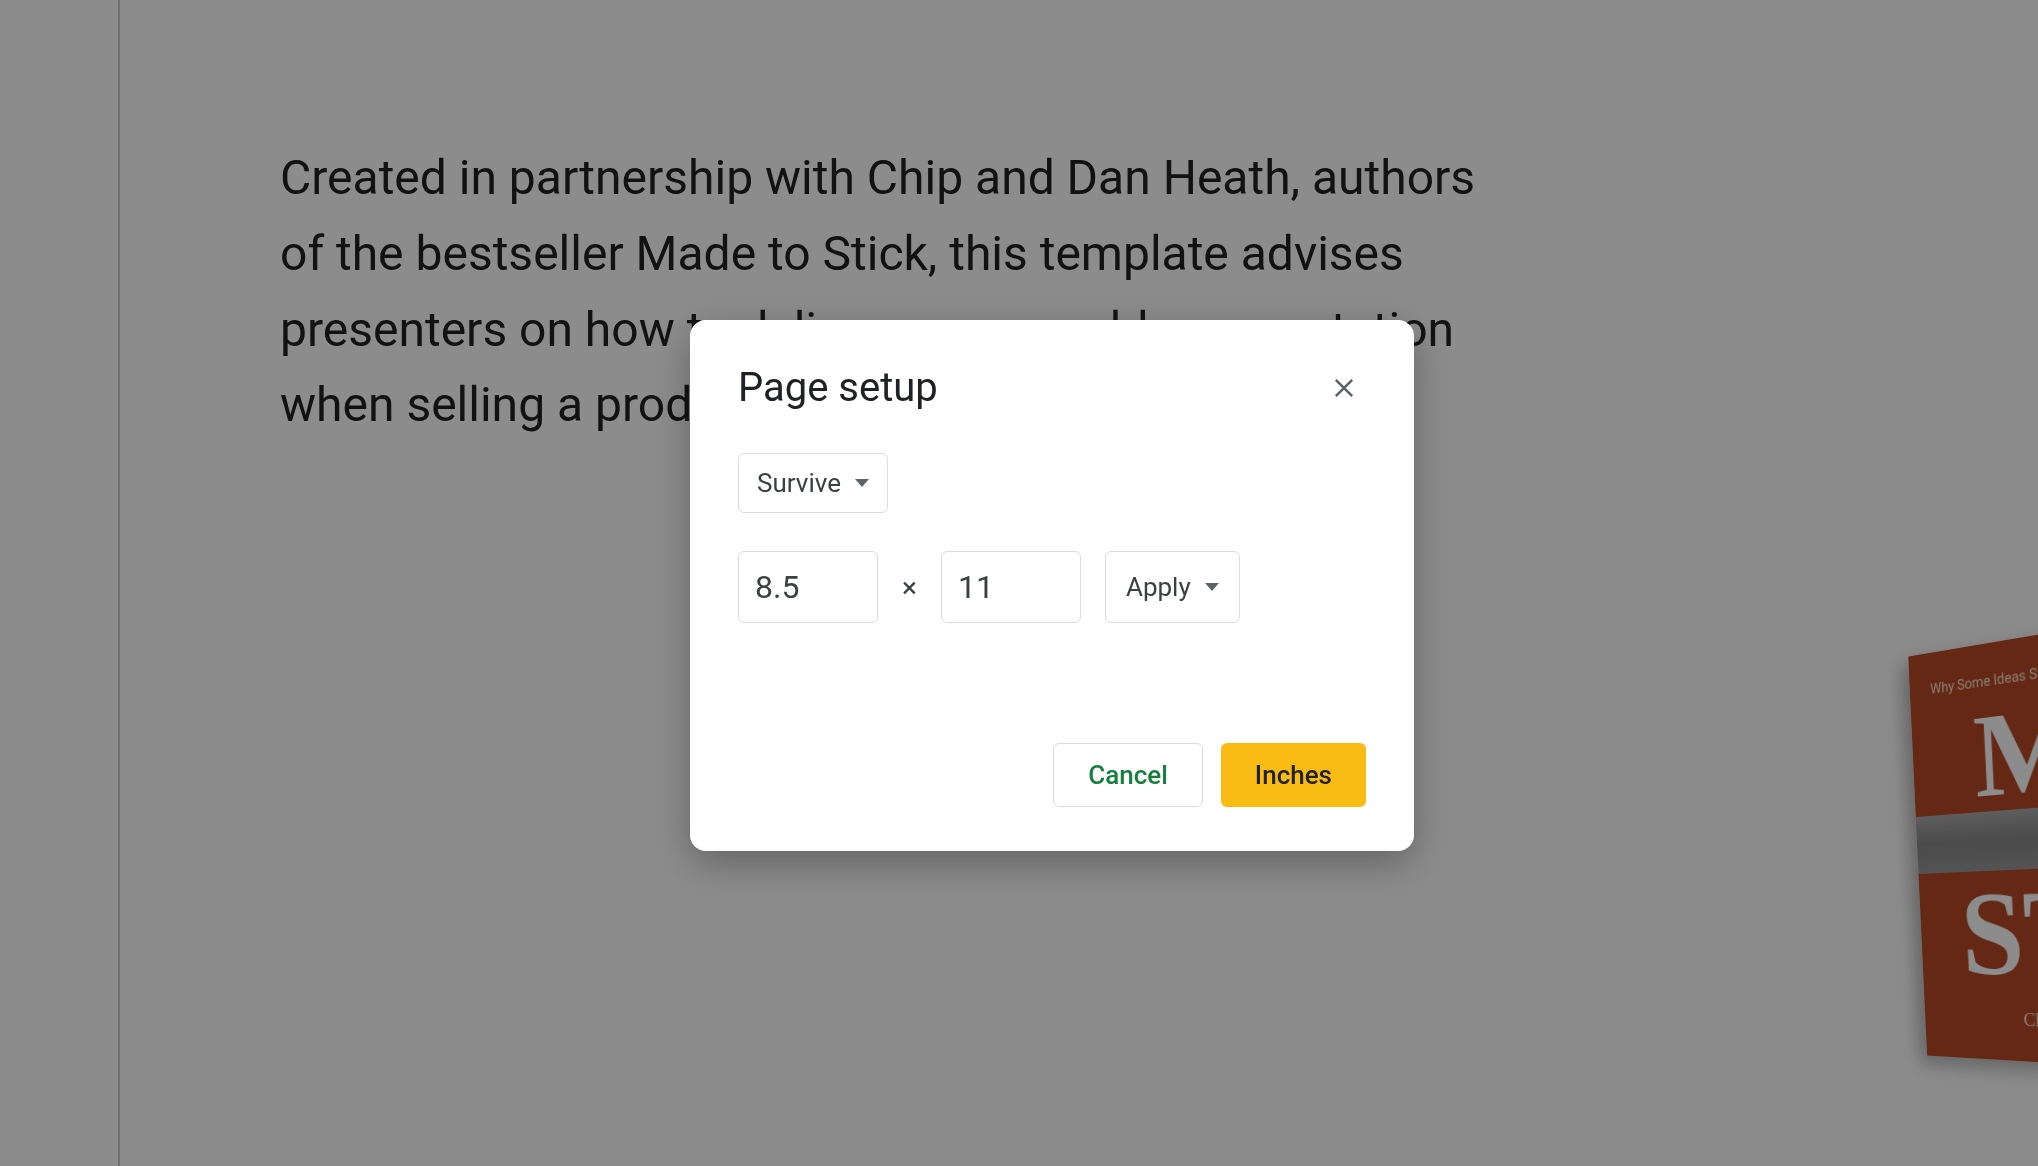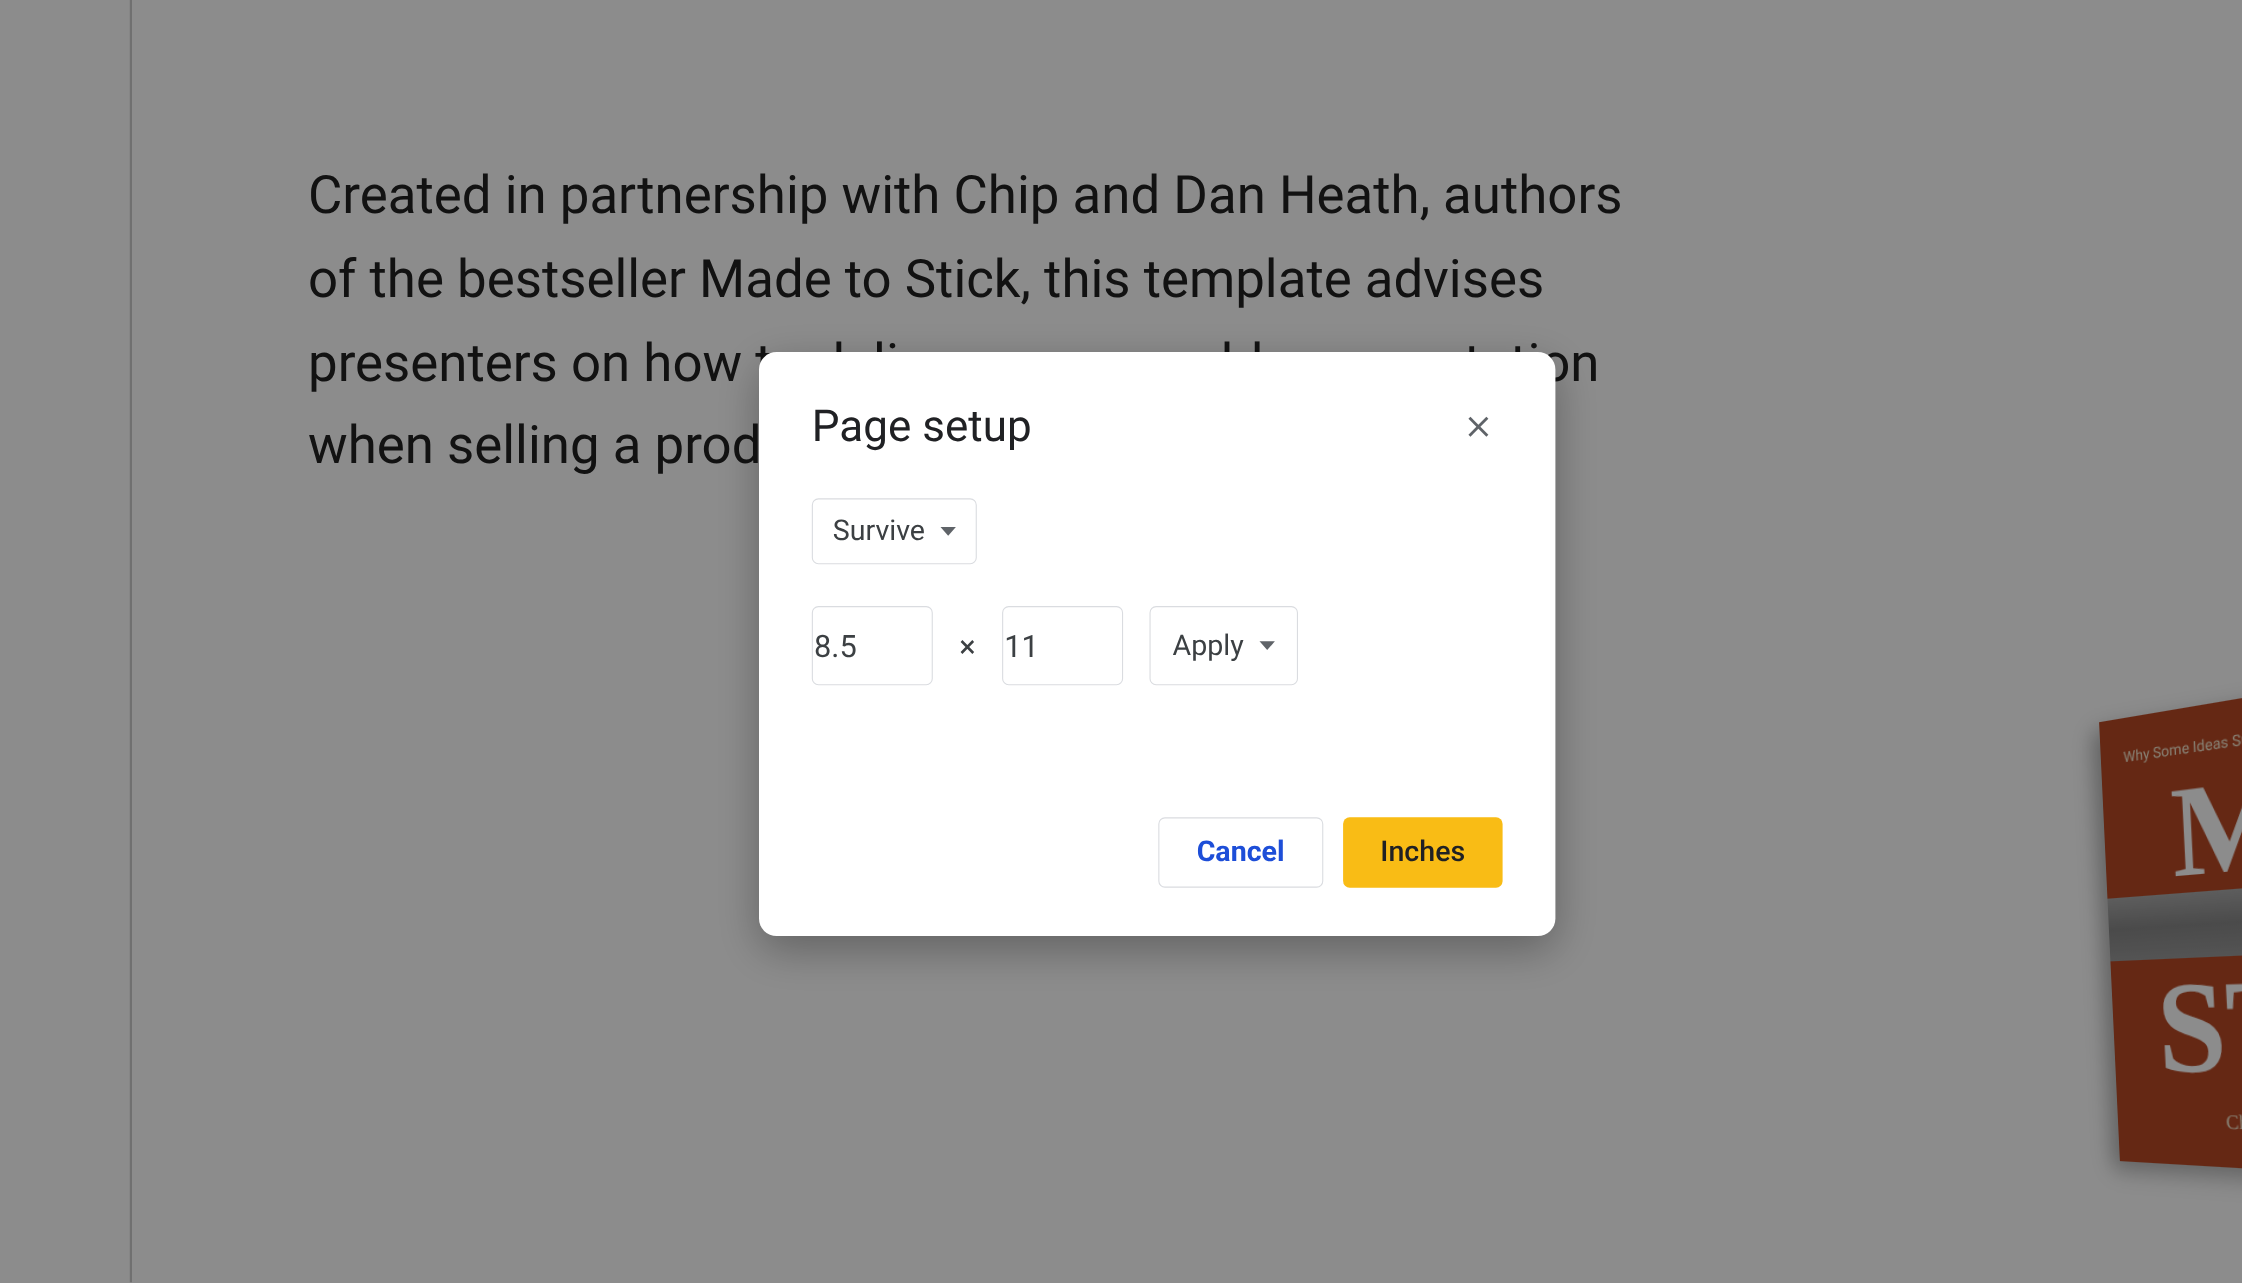--- a/index.html
+++ b/index.html
@@ -167,26 +167,26 @@
       border-right: 7px solid transparent;
       border-top: 8px solid #5f6368;
     }
     .size-row {
       display: flex;
       align-items: center;
       gap: 24px;
       margin-top: 38px;
     }
     .size-input {
-      width: 110px;
+      width: 140px;
       height: 72px;
       border: 1px solid #dadce0;
       border-radius: 6px;
-      font-size: 28px;
-      padding: 0 1px;
+      font-size: 32px;
+      padding: 0 16px;
       color: #3c4043;
       font-family: inherit;
     }
     .times-symbol {
       font-size: 28px;
       color: #3c4043;
     }
     .dropdown-units {
       height: 72px;
       padding: 0 20px;
@@ -201,23 +201,22 @@
       padding: 16px 34px;
       border-radius: 6px;
       font-size: 26px;
       font-weight: 500;
       cursor: pointer;
       border: none;
       font-family: inherit;
     }
     .btn-cancel {
       background: #fff;
-      color: #1d4ed8;
+      color: #15803d;
       border: 1px solid #dadce0;
-      font-weight: bold;
     }
     .btn-apply {
       background: #f9bc15;
       color: #202124;
     }
   </style>
 </head>
 <body>
 
 <div class="background-layer">

